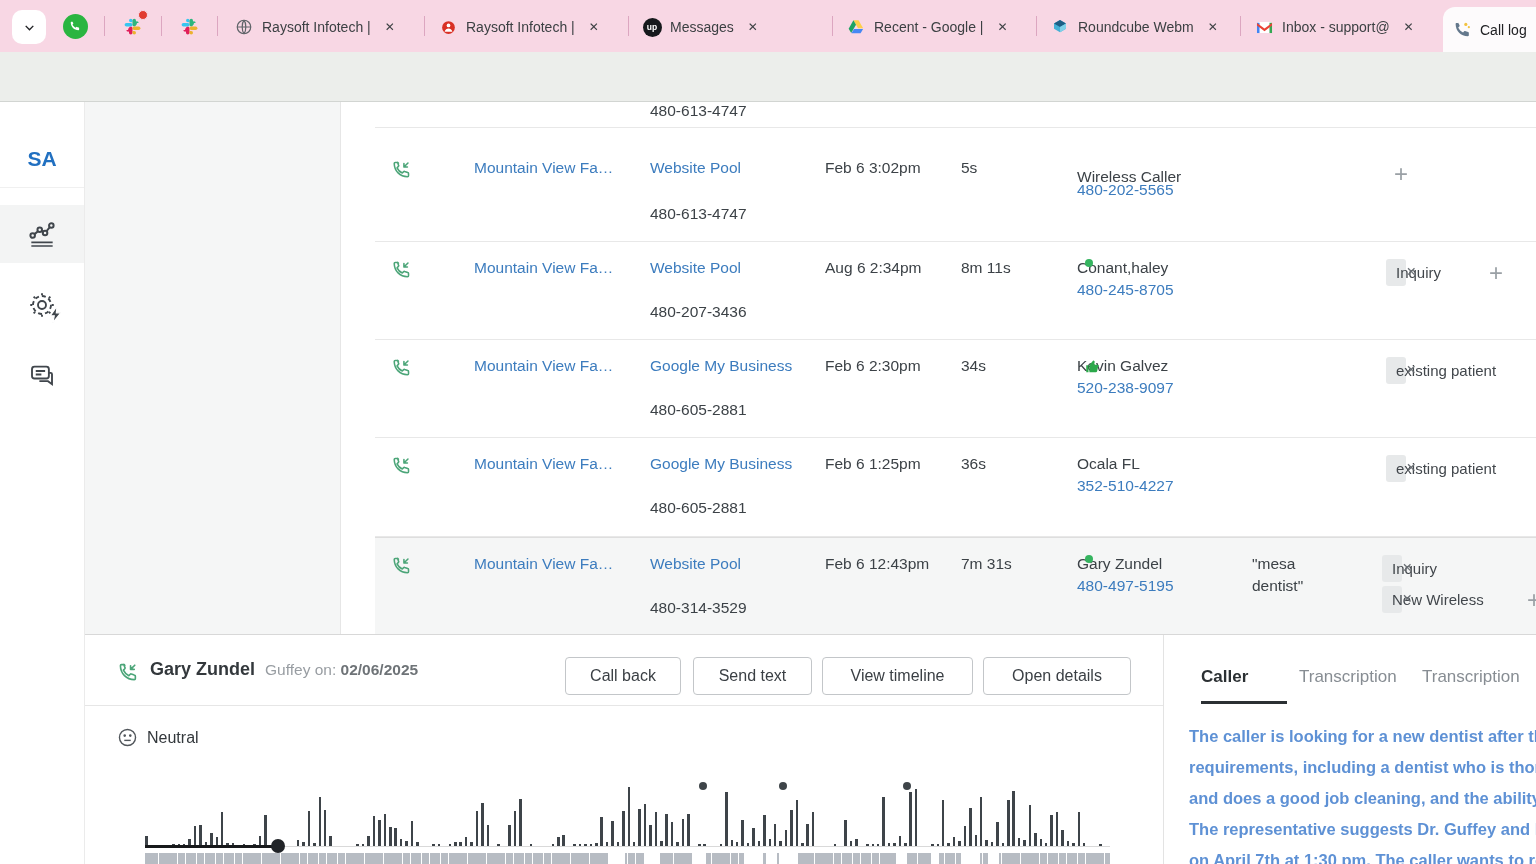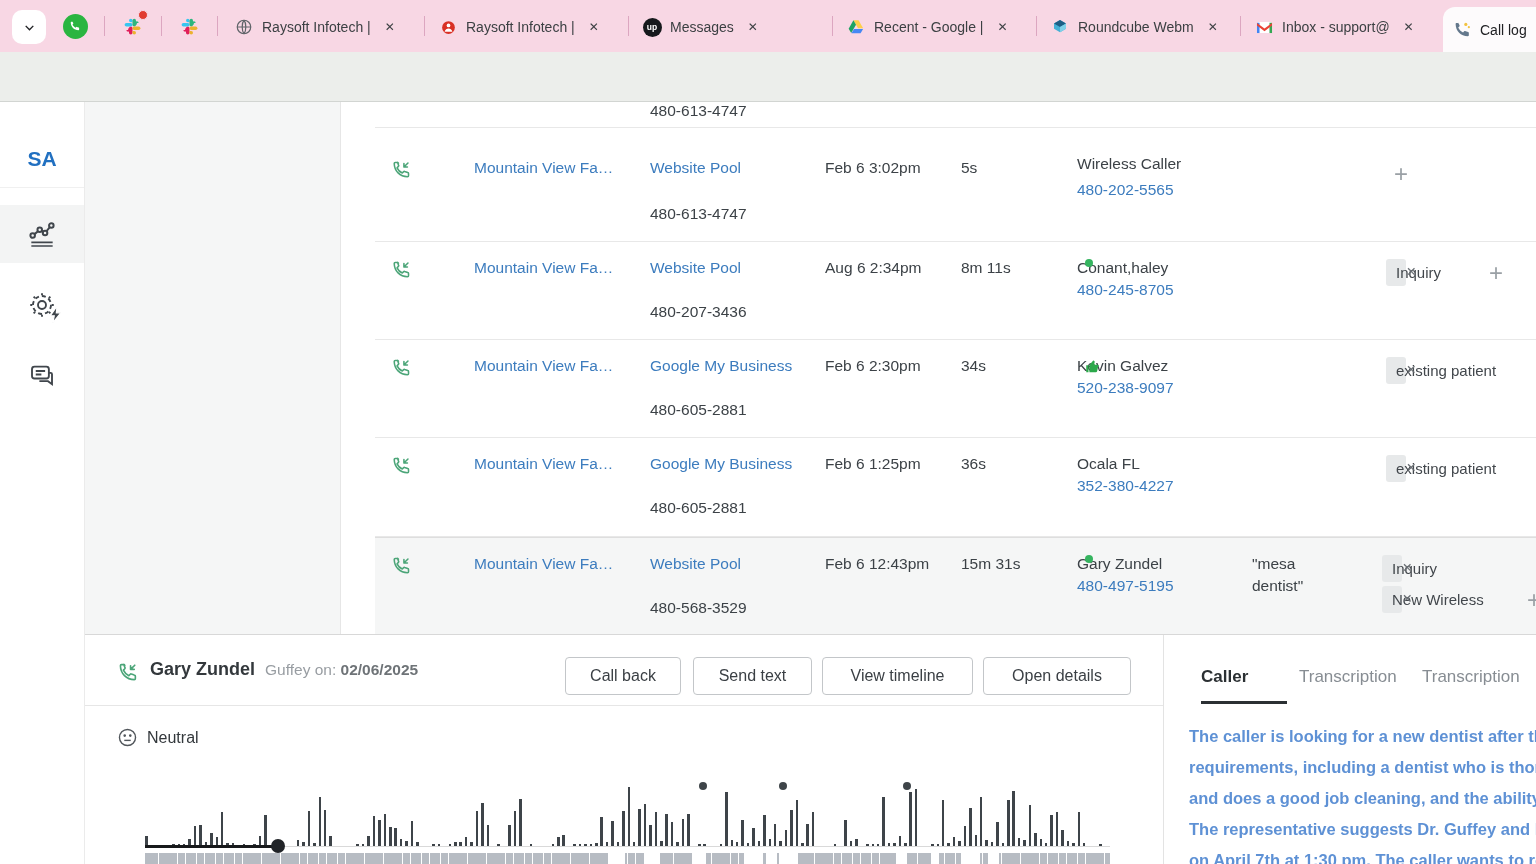--- a/index.html
+++ b/index.html
@@ -285,21 +285,21 @@
         <svg width="22" height="22" viewBox="0 0 24 24" fill="none" stroke="#4ba578" stroke-width="1.7" stroke-linecap="round" stroke-linejoin="round">
             <path d="M8.2 3.6c.4 1.3.8 2.4 1.2 3.4.2.4.1.8-.2 1.1L7.7 9.6c1.2 2.6 3.1 4.5 5.7 5.7l1.5-1.5c.3-.3.7-.4 1.1-.2 1 .4 2.1.8 3.4 1.2.4.1.8.5.8 1v2.5c0 .6-.5 1.1-1.1 1.1C10.8 19.2 4.8 13.2 4.6 4.9c0-.6.5-1.1 1.1-1.1h2.5c.4 0 .8.3 1 .8z"></path>
             <path d="M19.6 4.4l-4.4 4.4M15.2 5v3.8H19"></path>
           </svg>
       </span>
       <span class="c-company l1 blue">Mountain View Fa…</span>
       <span class="c-source l1 blue">Website Pool</span>
       <span class="c-num l2">480-613-4747</span>
       <span class="c-time l1">Feb 6 3:02pm</span>
       <span class="c-dur l1">5s</span>
-      <span class="c-caller l1" style="top:27px">Wireless Caller</span>
+      <span class="c-caller l1" style="top:40px">Wireless Caller</span>
       <span class="c-phone caller2 blue">480-202-5565</span>
       <span class="plusbtn" style="left:1019px;top:36px">+</span>
     </div>
 
     <div class="row" style="top:140px;height:98px">
       <span class="c-icon l1">
         <svg width="22" height="22" viewBox="0 0 24 24" fill="none" stroke="#4ba578" stroke-width="1.7" stroke-linecap="round" stroke-linejoin="round">
             <path d="M8.2 3.6c.4 1.3.8 2.4 1.2 3.4.2.4.1.8-.2 1.1L7.7 9.6c1.2 2.6 3.1 4.5 5.7 5.7l1.5-1.5c.3-.3.7-.4 1.1-.2 1 .4 2.1.8 3.4 1.2.4.1.8.5.8 1v2.5c0 .6-.5 1.1-1.1 1.1C10.8 19.2 4.8 13.2 4.6 4.9c0-.6.5-1.1 1.1-1.1h2.5c.4 0 .8.3 1 .8z"></path>
             <path d="M19.6 4.4l-4.4 4.4M15.2 5v3.8H19"></path>
           </svg>
@@ -350,40 +350,40 @@
             <path d="M8.2 3.6c.4 1.3.8 2.4 1.2 3.4.2.4.1.8-.2 1.1L7.7 9.6c1.2 2.6 3.1 4.5 5.7 5.7l1.5-1.5c.3-.3.7-.4 1.1-.2 1 .4 2.1.8 3.4 1.2.4.1.8.5.8 1v2.5c0 .6-.5 1.1-1.1 1.1C10.8 19.2 4.8 13.2 4.6 4.9c0-.6.5-1.1 1.1-1.1h2.5c.4 0 .8.3 1 .8z"></path>
             <path d="M19.6 4.4l-4.4 4.4M15.2 5v3.8H19"></path>
           </svg>
       </span>
       <span class="c-company l1 blue">Mountain View Fa…</span>
       <span class="c-source l1 blue">Google My Business</span>
       <span class="c-num l2">480-605-2881</span>
       <span class="c-time l1">Feb 6 1:25pm</span>
       <span class="c-dur l1">36s</span>
       <span class="c-caller l1">Ocala FL</span>
-      <span class="c-phone caller2 blue">352-380-4227</span>
+      <span class="c-phone caller2 blue">352-510-4227</span>
       <span class="chip" style="left:1011px;top:17px">
           <span>existing patient</span>
           <span class="x">✕</span>
         </span>
 
     </div>
 
     <div class="row row-sel" style="top:435px;height:97px;border-bottom:none">
       <span class="c-icon l1">
         <svg width="22" height="22" viewBox="0 0 24 24" fill="none" stroke="#4ba578" stroke-width="1.7" stroke-linecap="round" stroke-linejoin="round">
             <path d="M8.2 3.6c.4 1.3.8 2.4 1.2 3.4.2.4.1.8-.2 1.1L7.7 9.6c1.2 2.6 3.1 4.5 5.7 5.7l1.5-1.5c.3-.3.7-.4 1.1-.2 1 .4 2.1.8 3.4 1.2.4.1.8.5.8 1v2.5c0 .6-.5 1.1-1.1 1.1C10.8 19.2 4.8 13.2 4.6 4.9c0-.6.5-1.1 1.1-1.1h2.5c.4 0 .8.3 1 .8z"></path>
             <path d="M19.6 4.4l-4.4 4.4M15.2 5v3.8H19"></path>
           </svg>
       </span>
       <span class="c-company l1 blue">Mountain View Fa…</span>
       <span class="c-source l1 blue">Website Pool</span>
-      <span class="c-num l2">480-568-3529</span>
+      <span class="c-num l2">480-314-3529</span>
       <span class="c-time l1">Feb 6 12:43pm</span>
-      <span class="c-dur l1">15m 31s</span>
+      <span class="c-dur l1">7m 31s</span>
       <span class="c-caller l1">
           <span>Gary Zundel</span>
           <span class="gdot"></span>
         </span>
       <span class="c-phone caller2 blue">480-497-5195</span>
       <div class="c-kw" style="top:15px">"mesa dentist"</div>
       <span class="chip" style="left:1007px;top:17px">
           <span>Inquiry</span>
           <span class="x">✕</span>
         </span>

